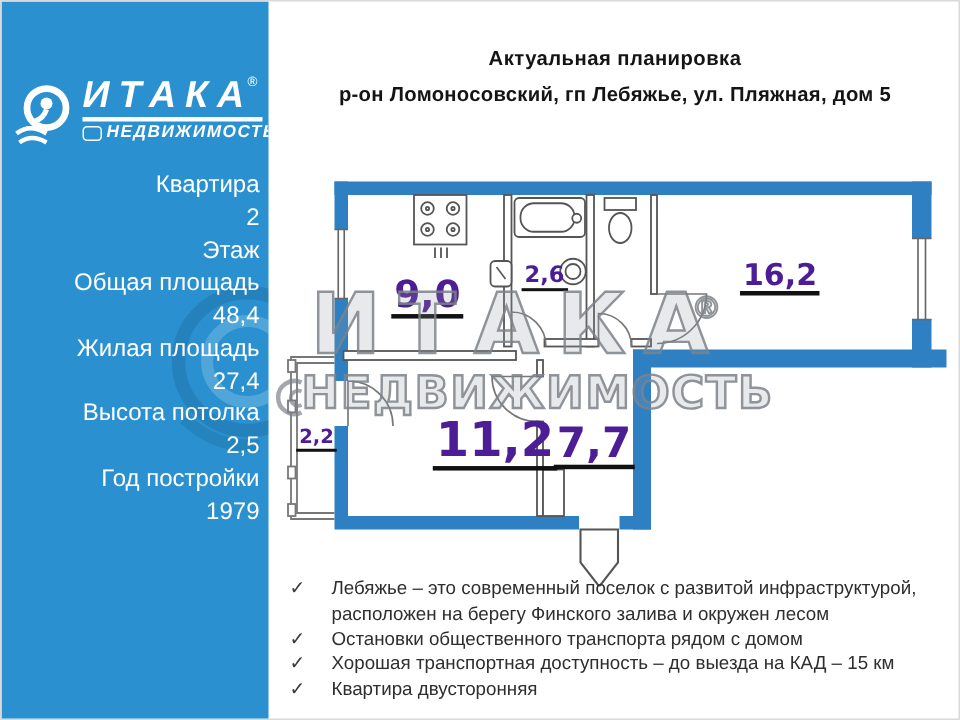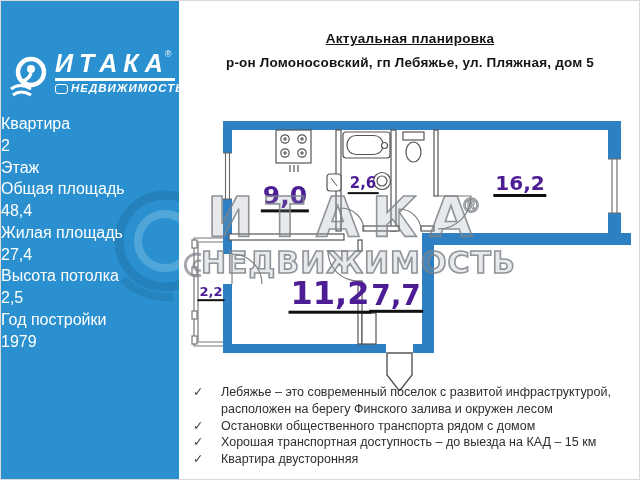--- a/index.html
+++ b/index.html
@@ -11,26 +11,26 @@
   .sidebar-swirl{position:absolute;left:92px;top:178px;}
   .logo{position:absolute;left:6px;top:50px;width:168px;height:56px;color:#fff;}
   .logo-icon{position:absolute;left:2px;top:2px;}
   .logo-textcol{position:absolute;left:48px;top:0;font-style:italic;}
   .brand-row{display:inline-block;border-bottom:3px solid #fff;padding-bottom:2px;}
   .brand{font-size:25px;font-weight:bold;letter-spacing:6px;line-height:1;}
   .reg{font-size:9px;vertical-align:top;position:relative;top:-2px;left:-4px;}
   .sub-row{display:flex;align-items:center;gap:3px;margin-top:2px;}
   .badge{width:11px;height:8px;border:1px solid #fff;border-radius:3px;}
   .subbrand{font-size:11.5px;font-weight:bold;letter-spacing:1px;line-height:1;}
-  .details{position:absolute;left:0;top:112px;width:172px;text-align:left;color:#fff;
+  .details{position:absolute;left:0;top:112px;width:172px;text-align:right;color:#fff;
            font-size:16px;line-height:1.36;}
 
   
   .header{position:absolute;left:182px;top:30px;width:454px;text-align:center;color:#141414;}
-  .title{font-size:13.5px;font-weight:bold;text-decoration:underline;letter-spacing:.3px;}
+  .title{font-size:13.5px;font-weight:bold;letter-spacing:.3px;}
   .subtitle{margin-top:9px;font-size:13.5px;font-weight:bold;letter-spacing:.2px;}
 
   
   .plan{position:absolute;left:180px;top:100px;width:460px;height:290px;}
   .plan svg{position:absolute;left:0;top:0;}
   .room-label{position:absolute;transform:translate(-50%,-50%);font-family:"DejaVu Sans",sans-serif;
               font-weight:700;color:#4c1d95;border-bottom:3px solid #111;padding:0 2px 0 2px;line-height:1.05;
               white-space:nowrap;}
   .lbl-kitchen{left:104px;top:97px;font-size:25px;}
   .lbl-bath{left:182px;top:84px;font-size:15px;border-bottom-width:2px;}

